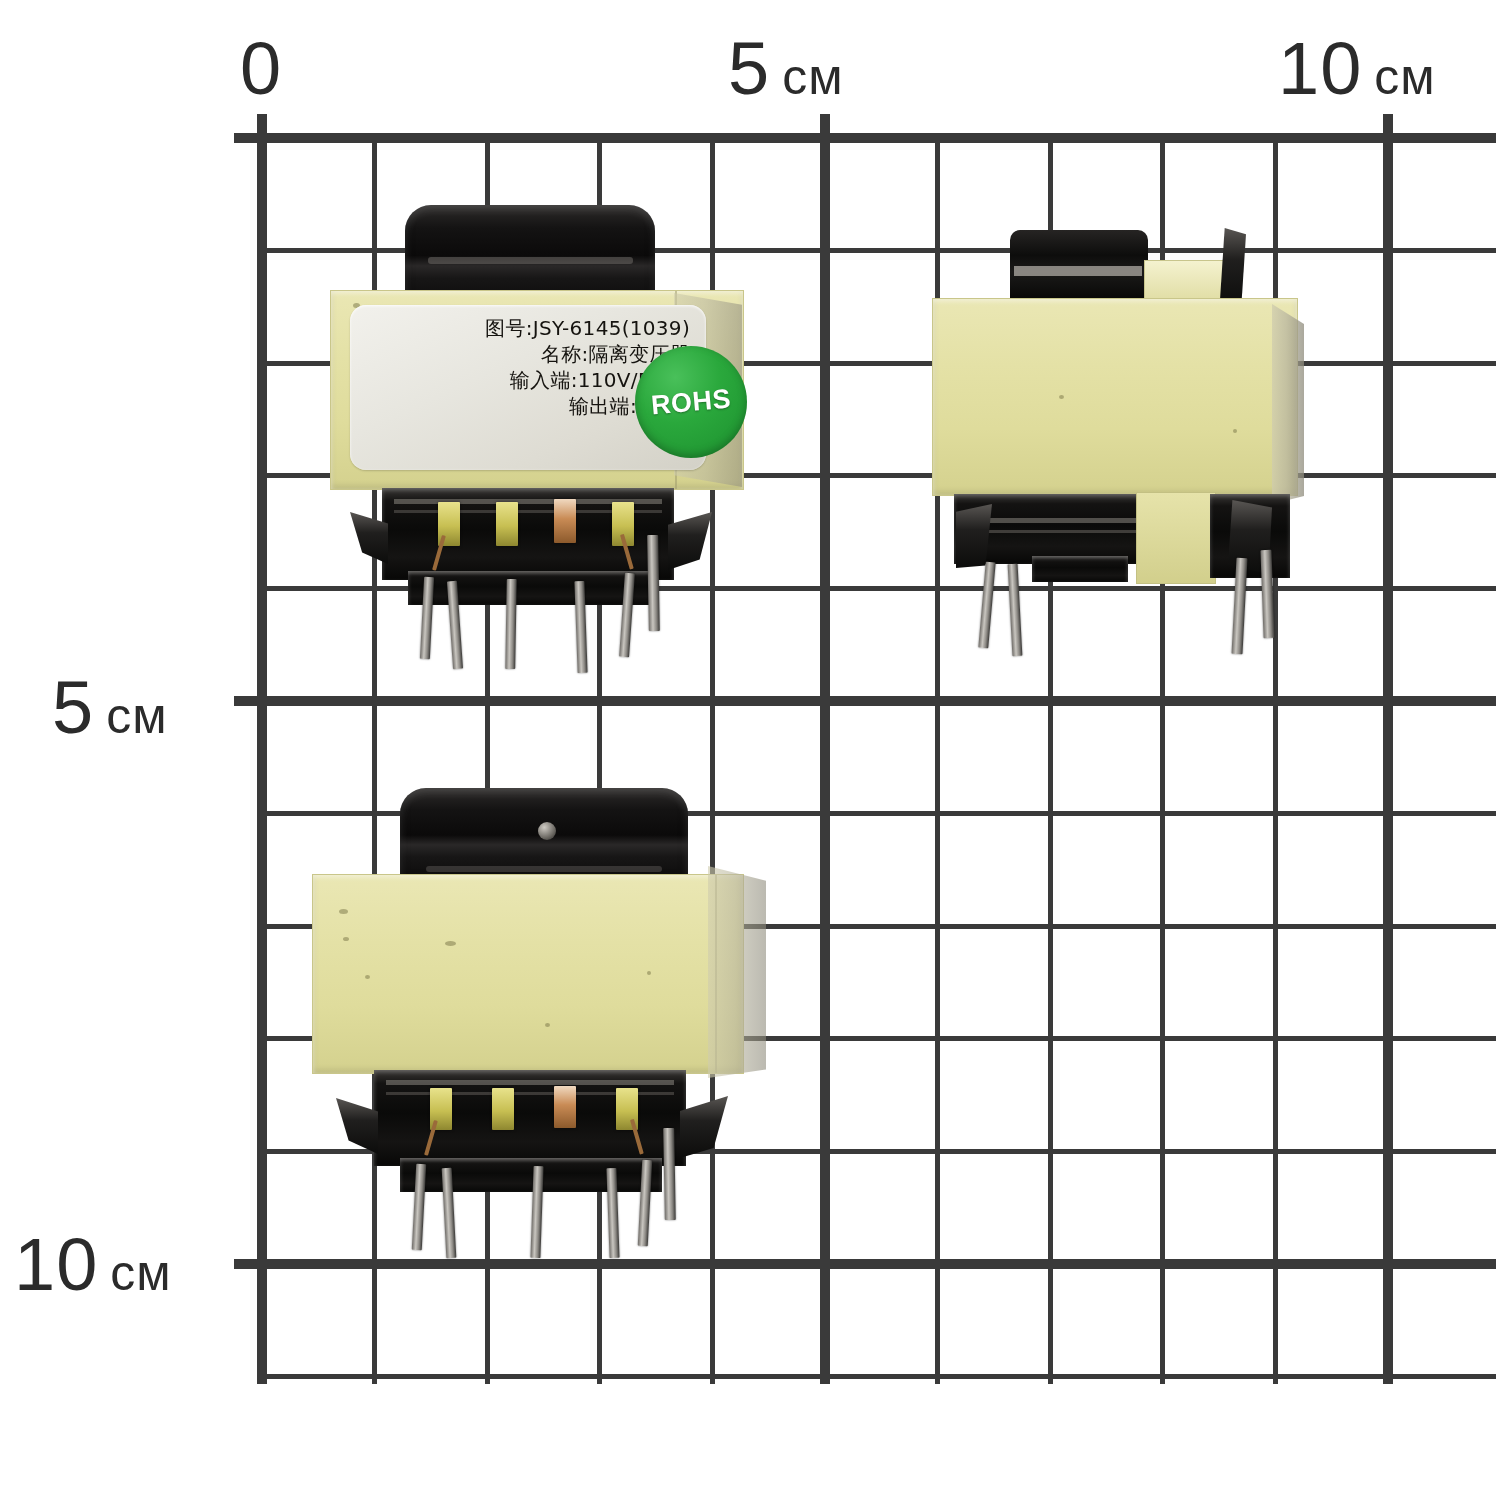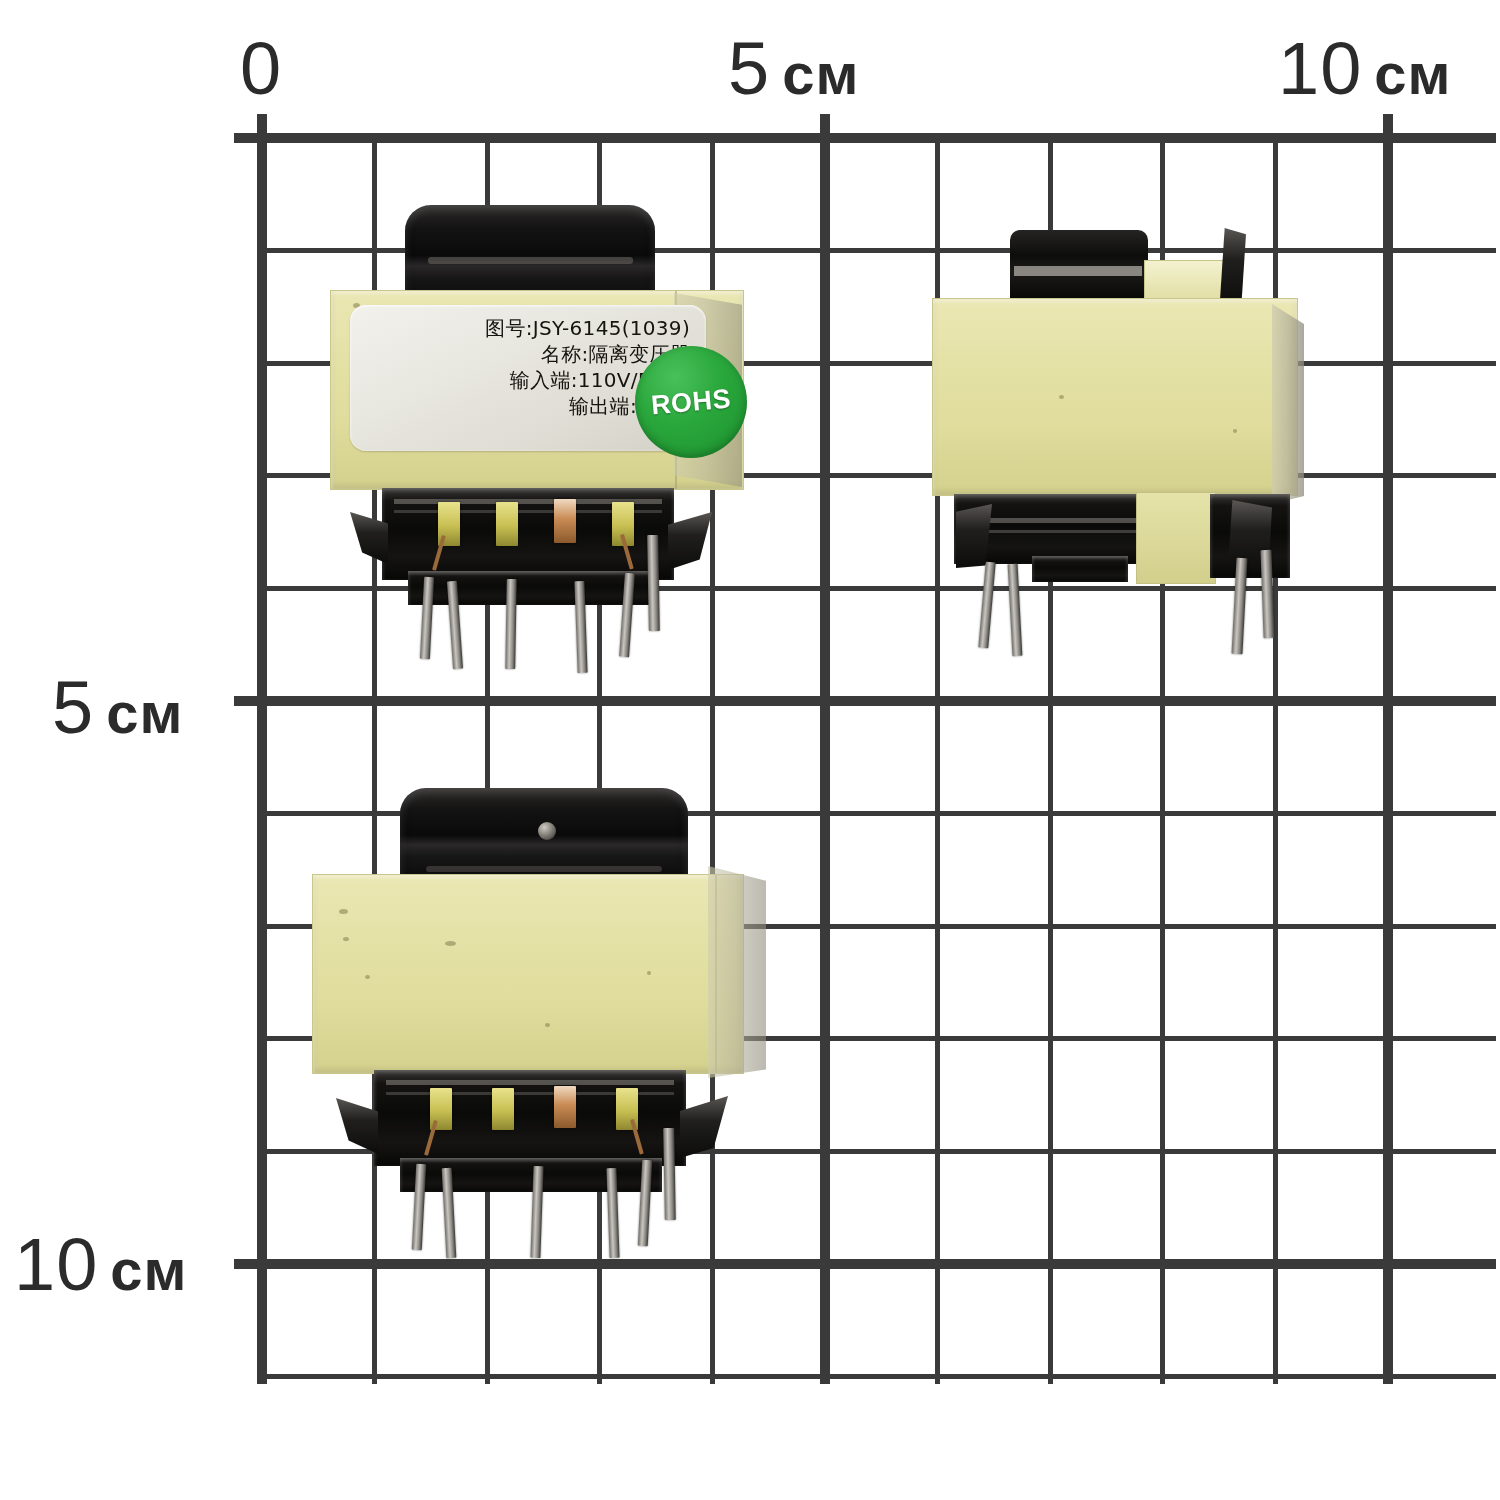--- a/index.html
+++ b/index.html
@@ -9,21 +9,21 @@
 
   
   #grid{position:absolute;left:0;top:0;width:1500px;height:1500px;}
   .gl{position:absolute;background:#3a3a3a;}
   .gl.minor{background:#3b3b3b;}
   .gl.major{background:#2f2f2f;}
 
   
   .cap{position:absolute;color:#2b2b2b;white-space:nowrap;font-family:"Liberation Sans",sans-serif;}
   .cap .num{font-size:74px;font-weight:400;letter-spacing:1px;}
-  .cap .unit{font-size:58px;font-weight:700;letter-spacing:1px;margin-left:12px;}
+  .cap .unit{font-size:50px;font-weight:400;letter-spacing:1px;margin-left:12px;}
 
   
   #watermark{position:absolute;left:855px;top:1180px;font-size:66px;color:#3b3b3b;
              letter-spacing:1px;font-family:"Liberation Sans",sans-serif;font-weight:400;}
 
   
   .tx{position:absolute;}
 
   
   .core{position:absolute;background:
@@ -138,21 +138,21 @@
     <div class="tape" style="left:0px;top:85px;width:412px;height:198px;">
       <div class="seam" style="left:344px;"></div>
       <div class="speck" style="left:22px;top:12px;width:7px;height:5px;"></div>
       <div class="speck" style="left:30px;top:24px;width:5px;height:4px;"></div>
       <div class="speck" style="left:372px;top:108px;width:4px;height:4px;"></div>
     </div>
 
     <div class="edge" style="left:344px;top:88px;width:68px;height:194px;
          clip-path:polygon(0 0,100% 6%,100% 100%,0 94%);opacity:.55;"></div>
 
-    <div class="label" style="left:20px;top:100px;width:356px;height:146px;">
+    <div class="label" style="left:20px;top:100px;width:356px;height:165px;">
       <div class="lines">
         <div class="ln">图号:JSY-6145(1039)</div>
         <div class="ln">名称:隔离变压器</div>
         <div class="ln">输入端:110V/50Hz</div>
         <div class="ln">输出端:110V</div>
       </div>
     </div>
 
     <div class="rohs" style="left:305px;top:141px;width:112px;height:112px;">
       <span>ROHS</span>

